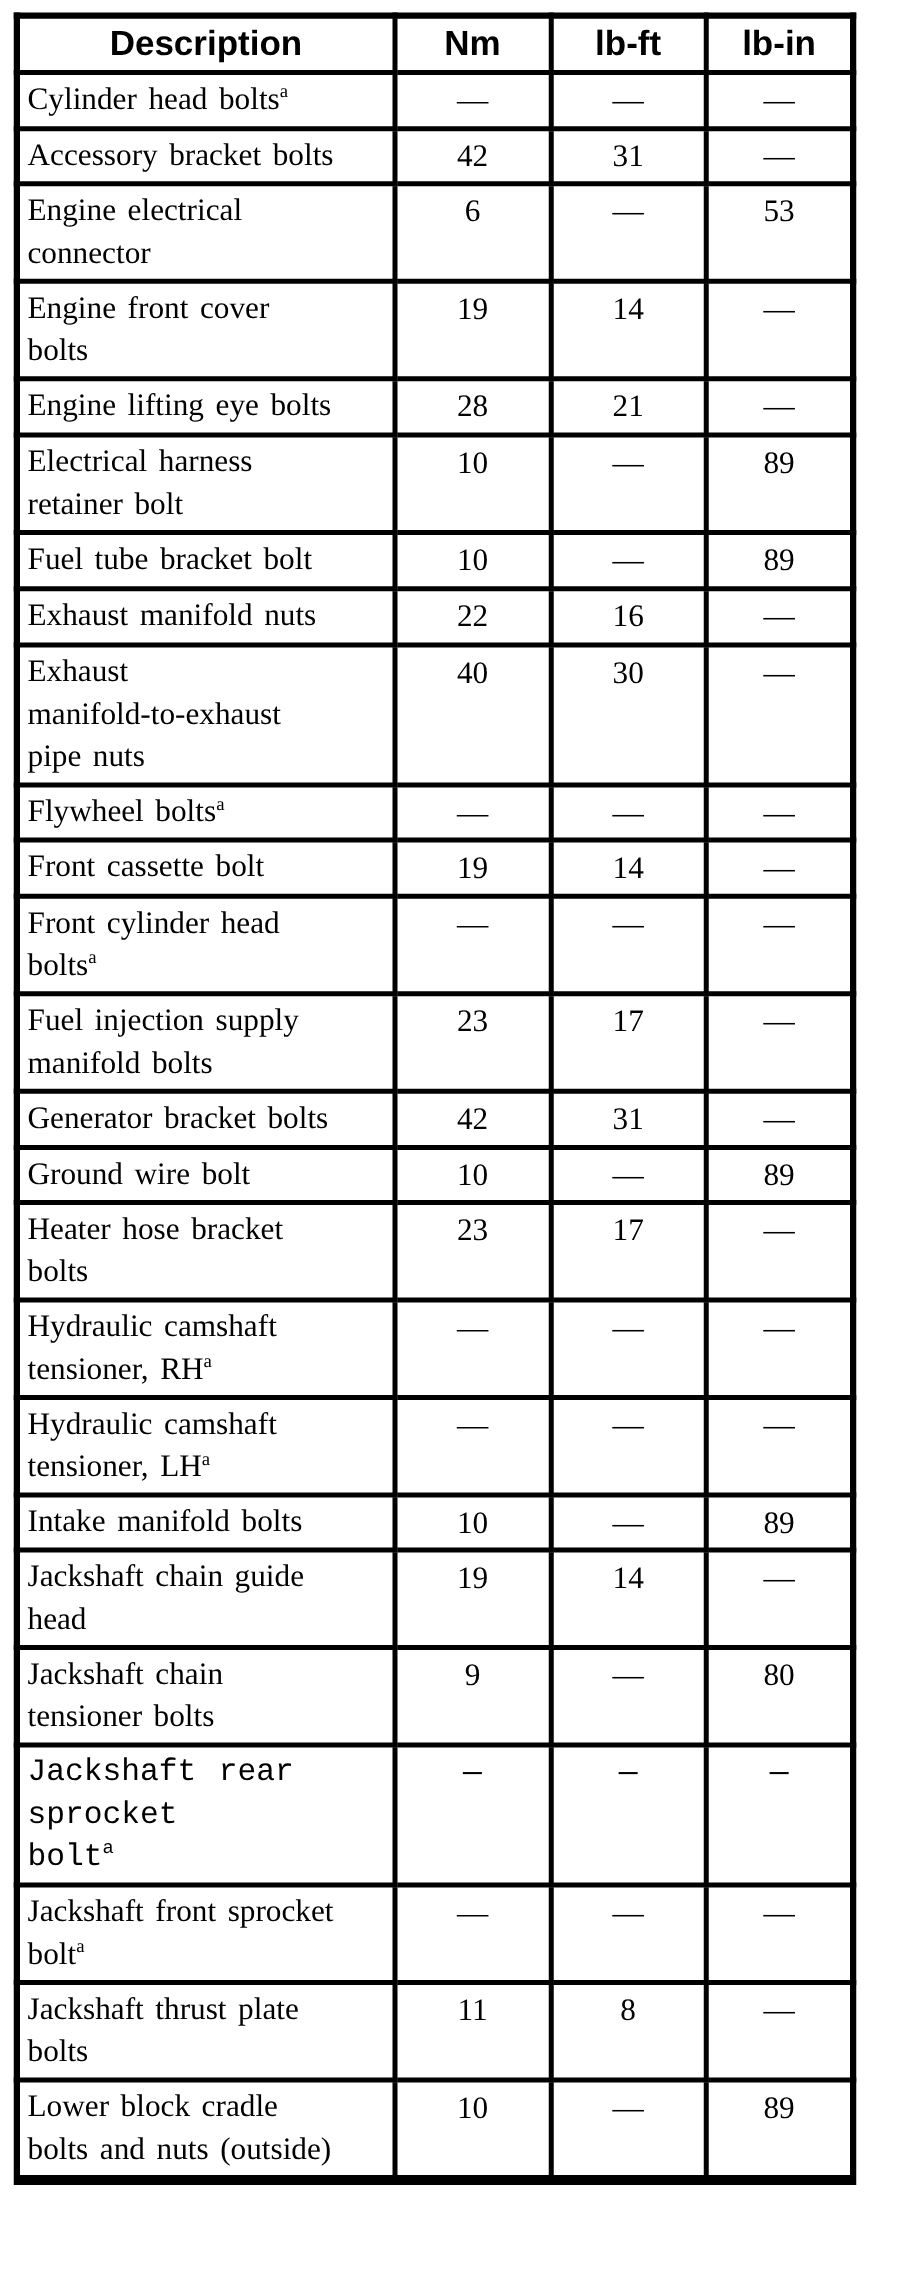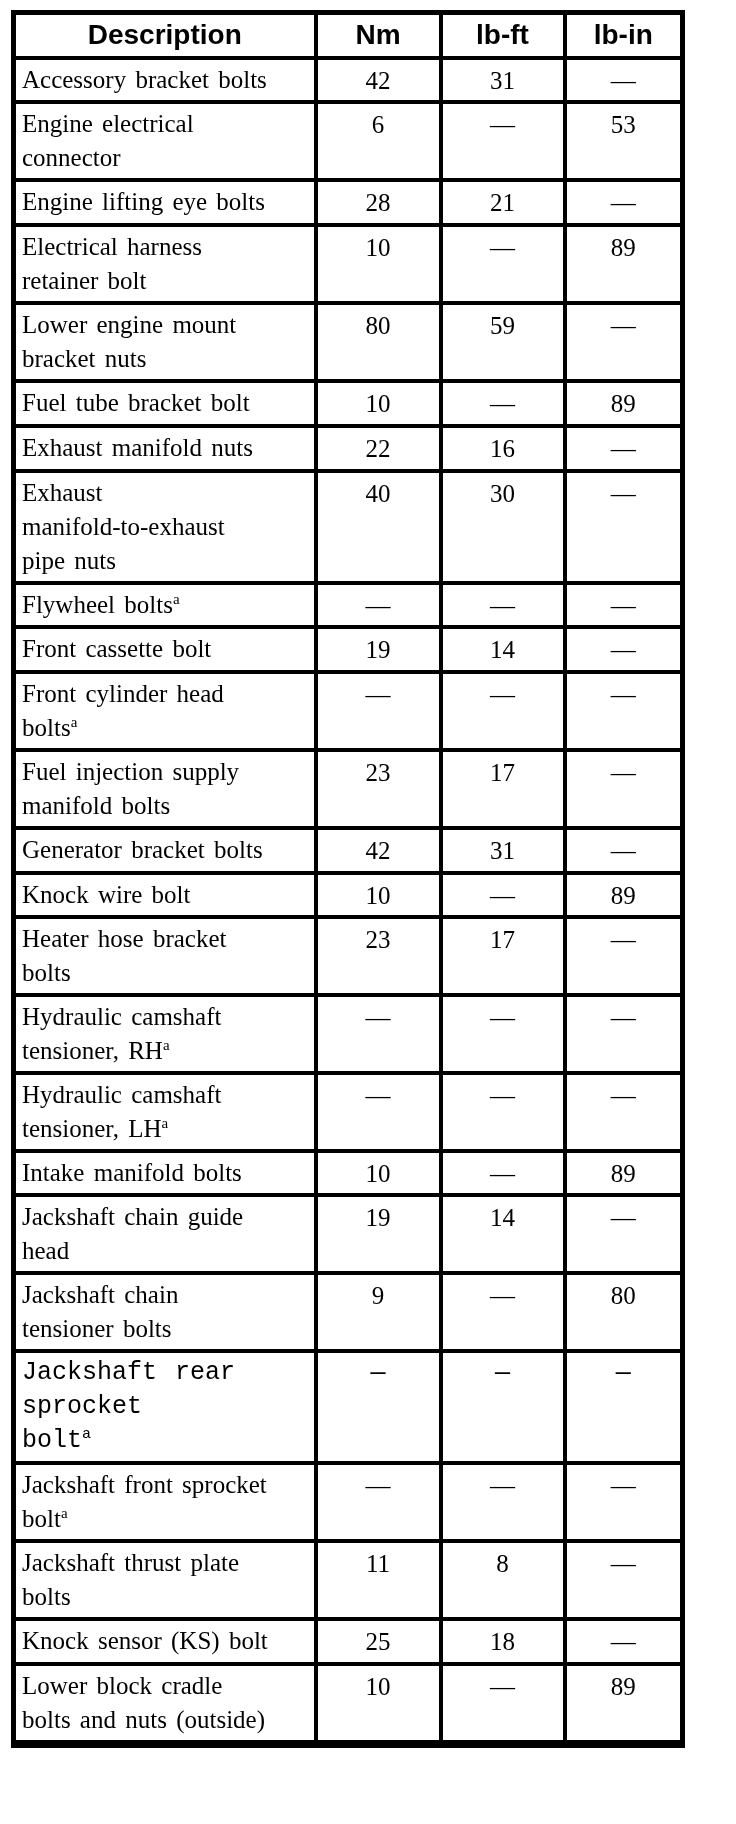--- a/index.html
+++ b/index.html
@@ -79,52 +79,58 @@
     </colgroup>
     <thead>
       <tr style="height:45px;">
         <th>Description</th>
         <th>Nm</th>
         <th>lb-ft</th>
         <th>lb-in</th>
       </tr>
     </thead>
     <tbody>
+        <tr style="height: 45px;">
+          <td class="desc">Cylinder head bolts<sup>a</sup></td>
+          <td class="num">—</td>
+          <td class="num">—</td>
+          <td class="num">—</td>
+        </tr>
         <tr style="height: 44px;">
           <td class="desc">Accessory bracket bolts</td>
           <td class="num">42</td>
           <td class="num">31</td>
           <td class="num">—</td>
         </tr>
         <tr style="height: 76px;">
           <td class="desc">Engine electrical
 connector</td>
           <td class="num">6</td>
           <td class="num">—</td>
           <td class="num">53</td>
         </tr>
+        <tr style="height: 75px;">
+          <td class="desc">Engine front cover
+bolts</td>
+          <td class="num">19</td>
+          <td class="num">14</td>
+          <td class="num">—</td>
+        </tr>
         <tr style="height: 45px;">
           <td class="desc">Engine lifting eye bolts</td>
           <td class="num">28</td>
           <td class="num">21</td>
           <td class="num">—</td>
         </tr>
         <tr style="height: 73px;">
           <td class="desc">Electrical harness
 retainer bolt</td>
           <td class="num">10</td>
           <td class="num">—</td>
           <td class="num">89</td>
-        </tr>
-        <tr style="height: 75px;">
-          <td class="desc">Lower engine mount
-bracket nuts</td>
-          <td class="num">80</td>
-          <td class="num">59</td>
-          <td class="num">—</td>
         </tr>
         <tr style="height: 45px; margin-top: 39px;">
           <td class="desc">Fuel tube bracket bolt</td>
           <td class="num">10</td>
           <td class="num">—</td>
           <td class="num">89</td>
         </tr>
         <tr style="height: 45px;">
           <td class="desc">Exhaust manifold nuts</td>
           <td class="num">22</td>
@@ -165,21 +171,21 @@
           <td class="num">17</td>
           <td class="num">—</td>
         </tr>
         <tr style="height: 45px;">
           <td class="desc">Generator bracket bolts</td>
           <td class="num">42</td>
           <td class="num">31</td>
           <td class="num">—</td>
         </tr>
         <tr style="height: 43px;">
-          <td class="desc">Knock wire bolt</td>
+          <td class="desc">Ground wire bolt</td>
           <td class="num">10</td>
           <td class="num">—</td>
           <td class="num">89</td>
         </tr>
         <tr style="height: 75px;">
           <td class="desc">Heater hose bracket
 bolts</td>
           <td class="num">23</td>
           <td class="num">17</td>
           <td class="num">—</td>
@@ -232,26 +238,20 @@
           <td class="num">—</td>
           <td class="num">—</td>
         </tr>
         <tr style="height: 75px;">
           <td class="desc">Jackshaft thrust plate
 bolts</td>
           <td class="num">11</td>
           <td class="num">8</td>
           <td class="num">—</td>
         </tr>
-        <tr style="height: 45px;">
-          <td class="desc">Knock sensor (KS) bolt</td>
-          <td class="num">25</td>
-          <td class="num">18</td>
-          <td class="num">—</td>
-        </tr>
         <tr style="height: 75px;">
           <td class="desc">Lower block cradle
 bolts and nuts (outside)</td>
           <td class="num">10</td>
           <td class="num">—</td>
           <td class="num">89</td>
         </tr>
       </tbody>
   </table>
 </div>

